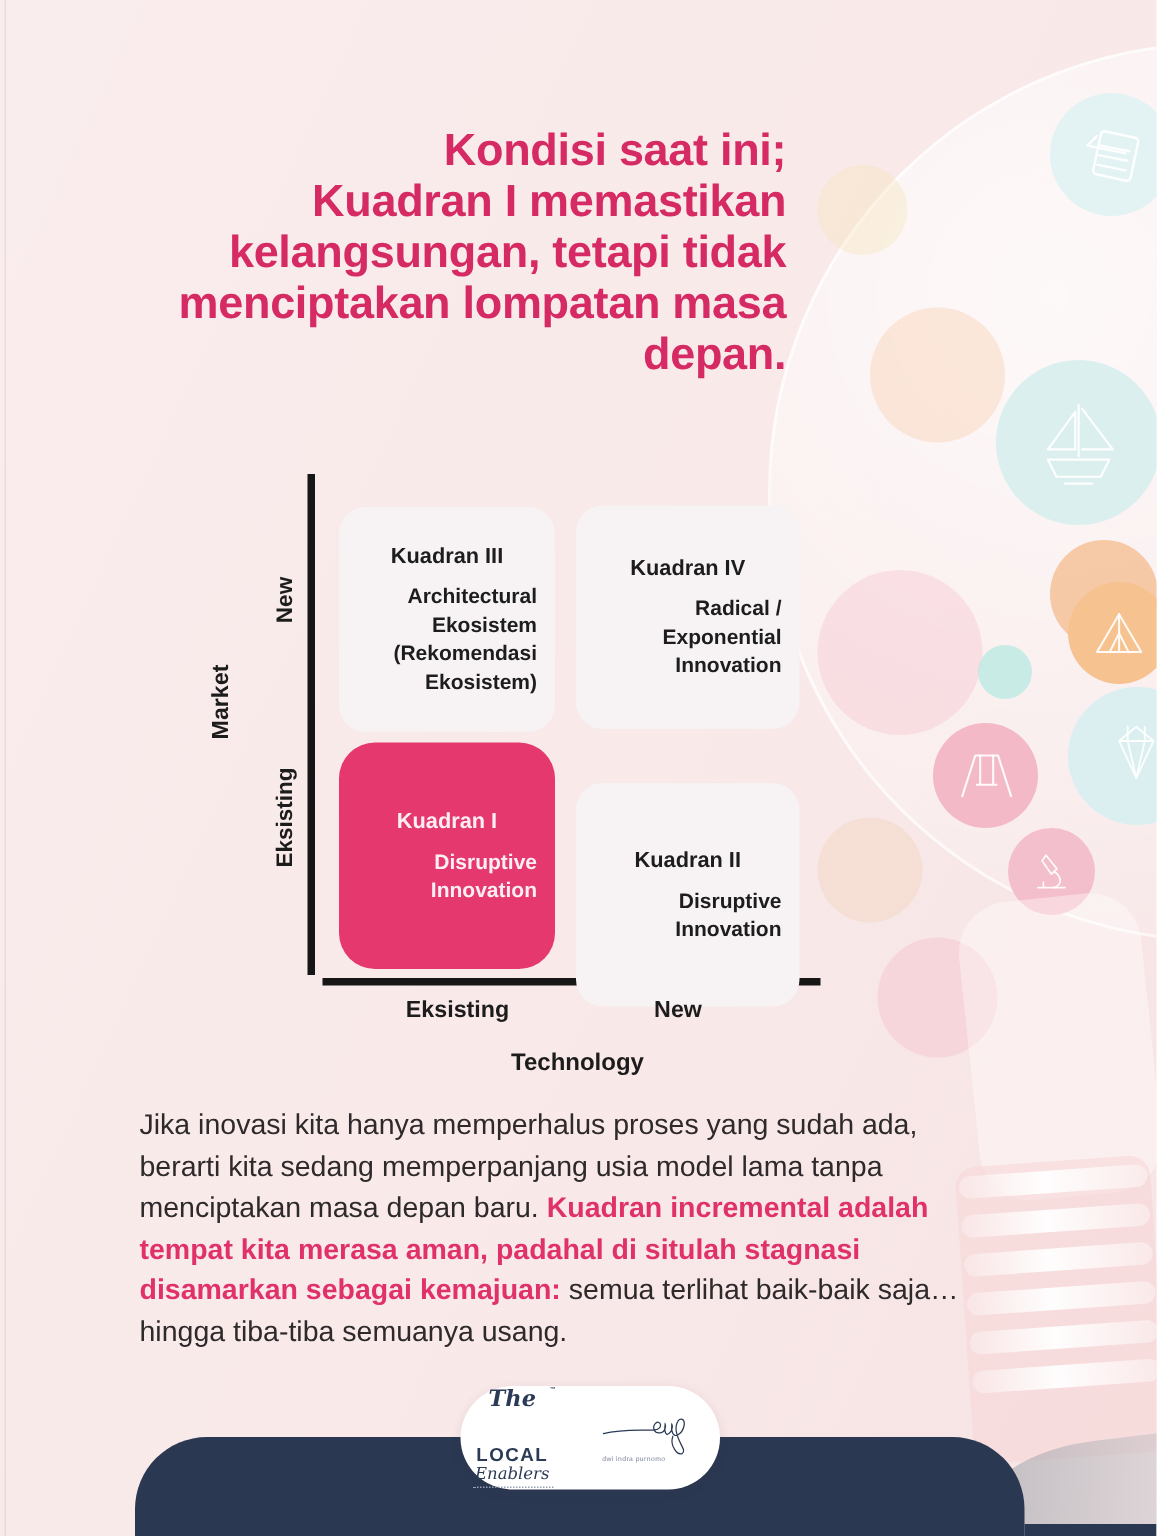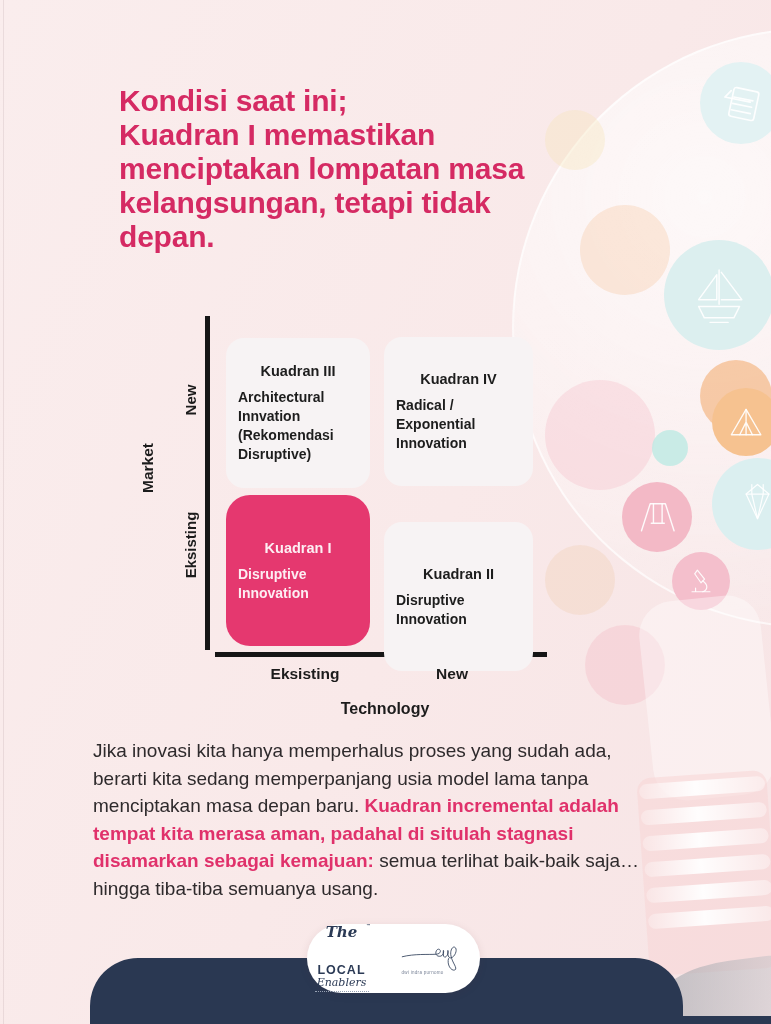--- a/index.html
+++ b/index.html
@@ -50,21 +50,21 @@
   }
   .icon-circle svg { width:62%; height:62%; stroke:currentColor; fill:none;
     stroke-width:1.3; stroke-linecap:round; stroke-linejoin:round; }
 
   
   .title {
     position:absolute; left:119px; top:84px; z-index:5;
     color:#d52a63; font-weight:bold; font-size:30px; line-height:34px;
     letter-spacing:-0.2px;
   }
-  .title span { display:block; white-space:nowrap; }
+  .title span { display:block; white-space:nowrap;text-align:right; }
 
   
   .matrix { position:absolute; inset:0; z-index:4; }
   .axis { position:absolute; background:#161616; }
   .axis-y { left:205px; top:316px; width:4.5px; height:334px; }
   .axis-x { left:215px; top:652px; width:332px; height:4.5px; }
   .rot-label {
     position:absolute; color:#1c1c1c; font-weight:bold;
     transform:translate(-50%,-50%) rotate(-90deg); white-space:nowrap;
   }
@@ -77,21 +77,21 @@
   }
   .x-val-left  { left:305px; }
   .x-val-right { left:452px; }
   .lbl-tech {
     position:absolute; left:385px; top:700px; transform:translateX(-50%);
     color:#1c1c1c; font-weight:bold; font-size:16px; white-space:nowrap;
   }
   .qbox {
     position:absolute; background:#f7f3f4; border-radius:18px;
     display:flex; flex-direction:column; align-items:center; justify-content:center;
-    gap:7px; text-align:left; color:#1d1d1d;
+    gap:7px; text-align:right; color:#1d1d1d;
     font-weight:bold; font-size:14px; line-height:19px; padding:10px 12px;
   }
   .qbox .q-name { font-size:14.5px; }
   .q3 { left:226px; top:338px; width:144px; height:150px; }
   .q4 { left:384px; top:337px; width:149px; height:149px; }
   .q1 { left:226px; top:495px; width:144px; height:151px;
         background:#e5386f; color:#fdeef3; border-radius:24px; }
   .q2 { left:384px; top:522px; width:149px; height:149px; }
 
   
@@ -197,36 +197,36 @@
       <div class="thread"></div>
       <div class="thread"></div>
       <div class="thread"></div>
     </div>
     <div class="bulb-tip"></div>
   </div>
 
   <h1 class="title">
     <span>Kondisi saat ini;</span>
     <span>Kuadran I memastikan</span>
+    <span>kelangsungan, tetapi tidak</span>
     <span>menciptakan lompatan masa</span>
-    <span>kelangsungan, tetapi tidak</span>
     <span>depan.</span>
   </h1>
 
   <section class="matrix">
     <div class="axis axis-y"></div>
     <div class="axis axis-x"></div>
 
     <div class="rot-label lbl-market">Market</div>
     <div class="rot-label lbl-ynew">New</div>
     <div class="rot-label lbl-yeks">Eksisting</div>
 
     <div class="qbox q3">
       <div class="q-name">Kuadran III</div>
-      <div class="q-label">Architectural Innvation (Rekomendasi Disruptive)</div>
+      <div class="q-label">Architectural Ekosistem (Rekomendasi Ekosistem)</div>
     </div>
     <div class="qbox q4">
       <div class="q-name">Kuadran IV</div>
       <div class="q-label">Radical / Exponential Innovation</div>
     </div>
     <div class="qbox q1">
       <div class="q-name">Kuadran I</div>
       <div class="q-label">Disruptive Innovation</div>
     </div>
     <div class="qbox q2">

